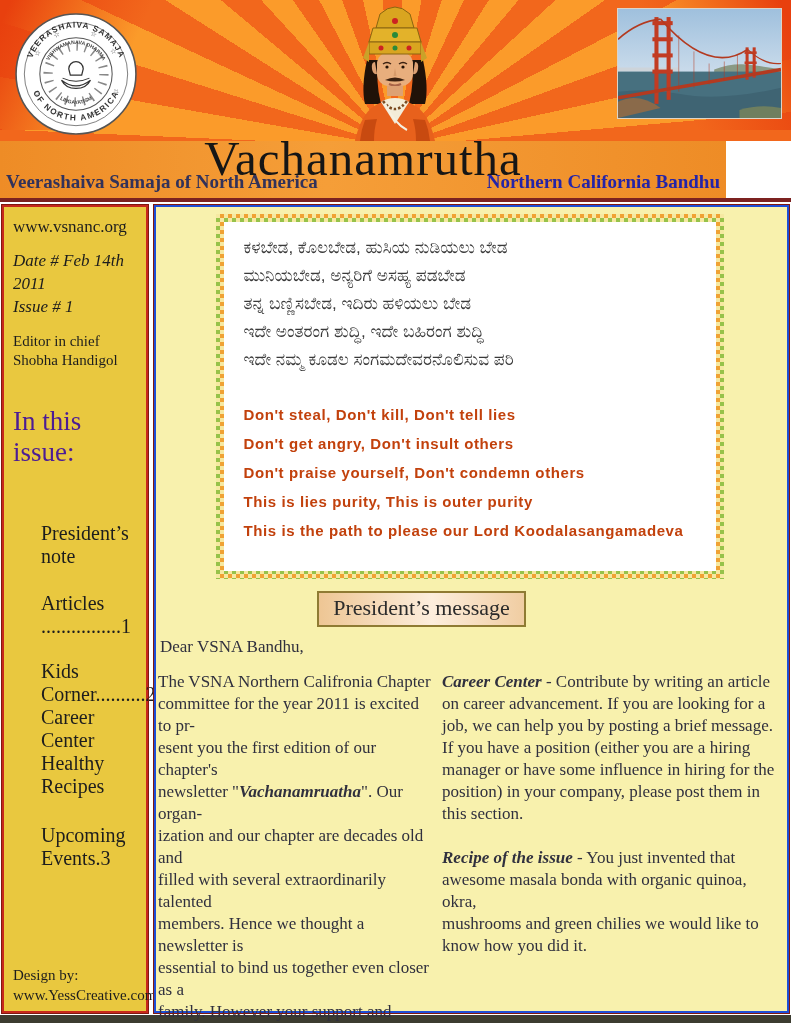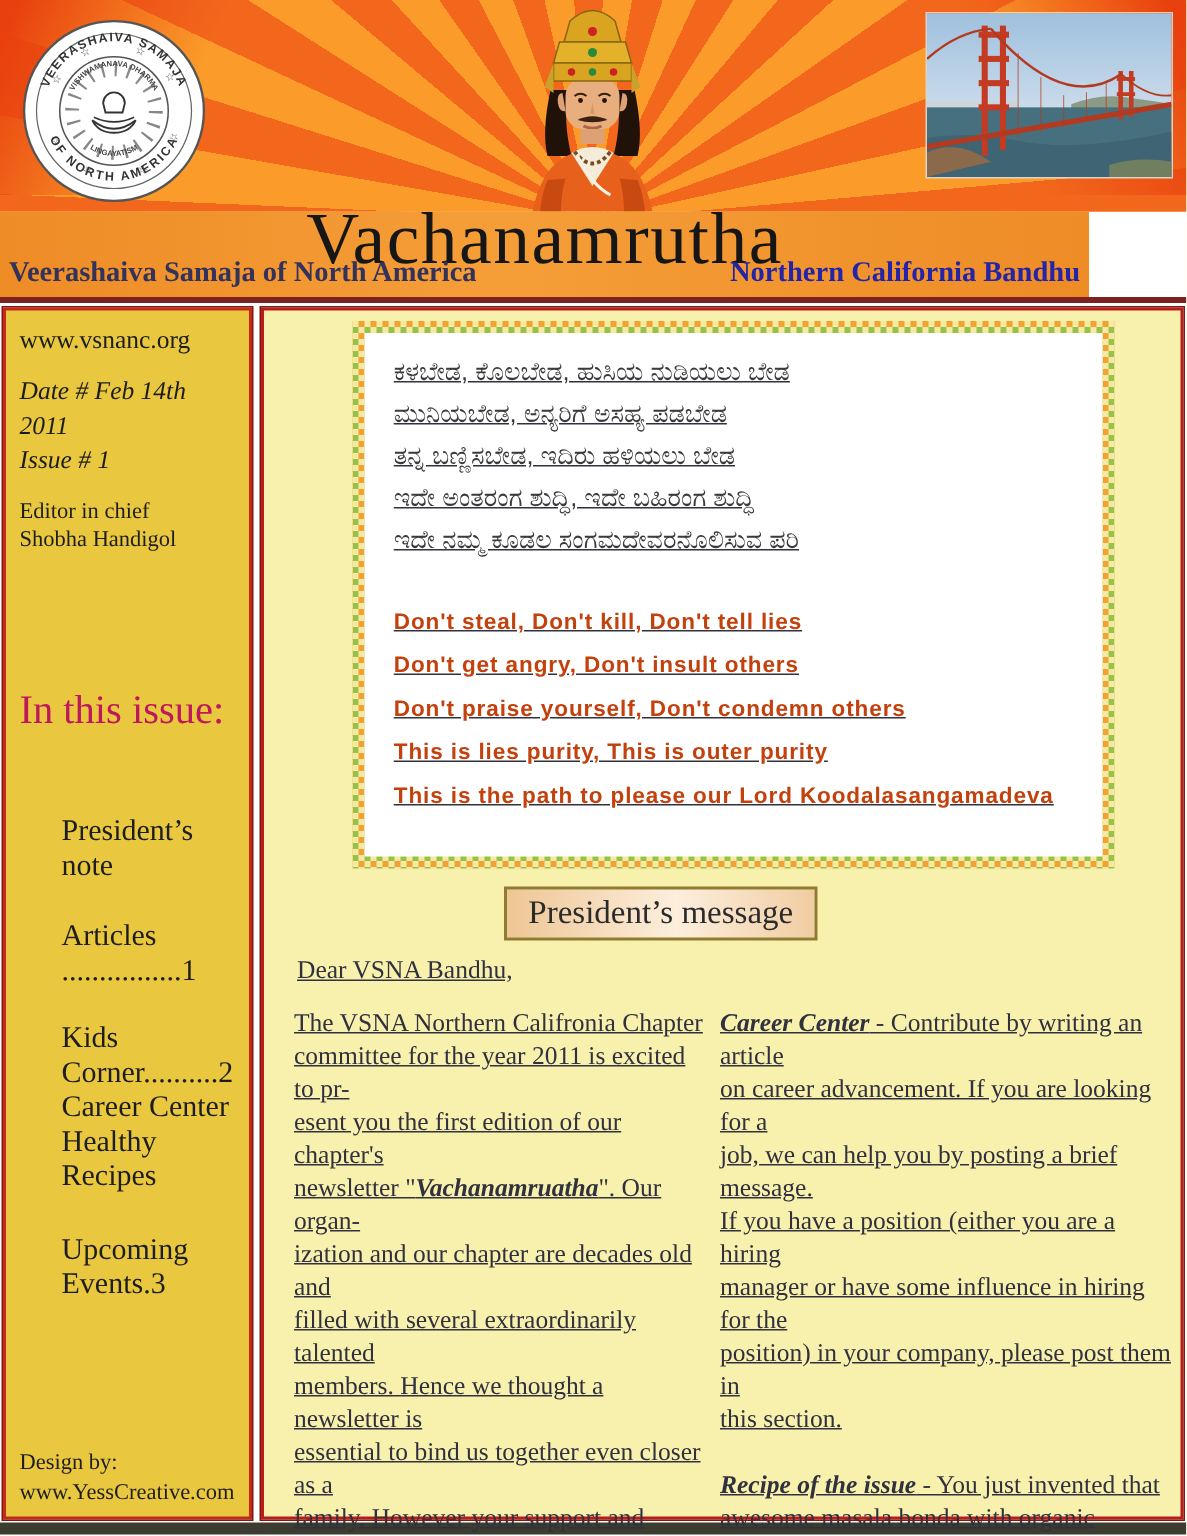--- a/index.html
+++ b/index.html
@@ -20,32 +20,32 @@
   .logo{position:absolute;left:14px;top:12px;width:124px;height:124px;}
   .deity{position:absolute;left:325px;top:0;width:140px;height:141px;}
   .bridge{position:absolute;right:9px;top:8px;width:163px;height:109px;border:1px solid #dcd4c8;}
   .org-left{position:absolute;left:6px;bottom:5px;font-weight:bold;font-size:19px;color:#32325a;}
   .org-right{position:absolute;right:6px;bottom:5px;font-weight:bold;font-size:19px;color:#2424a8;}
   .nl-title{position:absolute;left:0;right:0;top:-11px;text-align:center;
         font-size:49px;letter-spacing:1px;color:#161616;}
 
   
   .content{display:flex;gap:6px;padding:3px 2px 0 2px;height:811px;box-sizing:border-box;}
-  .sidebar{width:166px;flex:none;background:#e9c83f;border:2px solid #c6281c;outline:1px solid #801810;
+  .sidebar{width:146px;flex:none;background:#e9c83f;border:2px solid #c6281c;outline:1px solid #801810;
         box-sizing:border-box;position:relative;padding:8px 6px 8px 9px;color:#1d1d1d;}
-  .main{flex:1;background:#f8f1ad;border:2px solid #b91c1c;outline:1px solid #801810;
-        box-sizing:border-box;position:relative;padding:5px 6px 0 20px;color:#30303e;text-decoration:underline;}
+  .main{flex:1;background:#f8f1ad;border:2px solid #1d4ed8;outline:1px solid #801810;
+        box-sizing:border-box;position:relative;padding:5px 6px 0 2px;color:#30303e;}
   .footer-strip{width:791px;height:8px;background:#3c3c30;margin-top:2px;}
 
   
   .sb-website{font-size:17px;margin:2px 0 12px;}
   .sb-date,.sb-issue{font-style:italic;font-size:17px;line-height:23px;}
   .sb-editor{font-size:15px;line-height:19px;margin-top:14px;}
   .sb-contact{font-size:15px;line-height:19px;margin-top:24px;}
-  .sb-head{font-size:27px;color:#be185d;margin-top:88px;}
+  .sb-head{font-size:27px;color:#4c1d95;margin-top:36px;}
   .toc div{font-size:20px;line-height:23px;margin-left:28px;}
   .t0{margin-top:54px;}
   .t1{margin-top:24px;}
   .t2{margin-top:22px;}
   .t5{margin-top:26px;}
   .sb-design{position:absolute;left:9px;bottom:6px;font-size:15px;line-height:20px;}
 
   
   .vachana-frame{width:508px;margin:2px auto 0;padding:8px;box-sizing:border-box;
         background-color:#f6e9a2;

